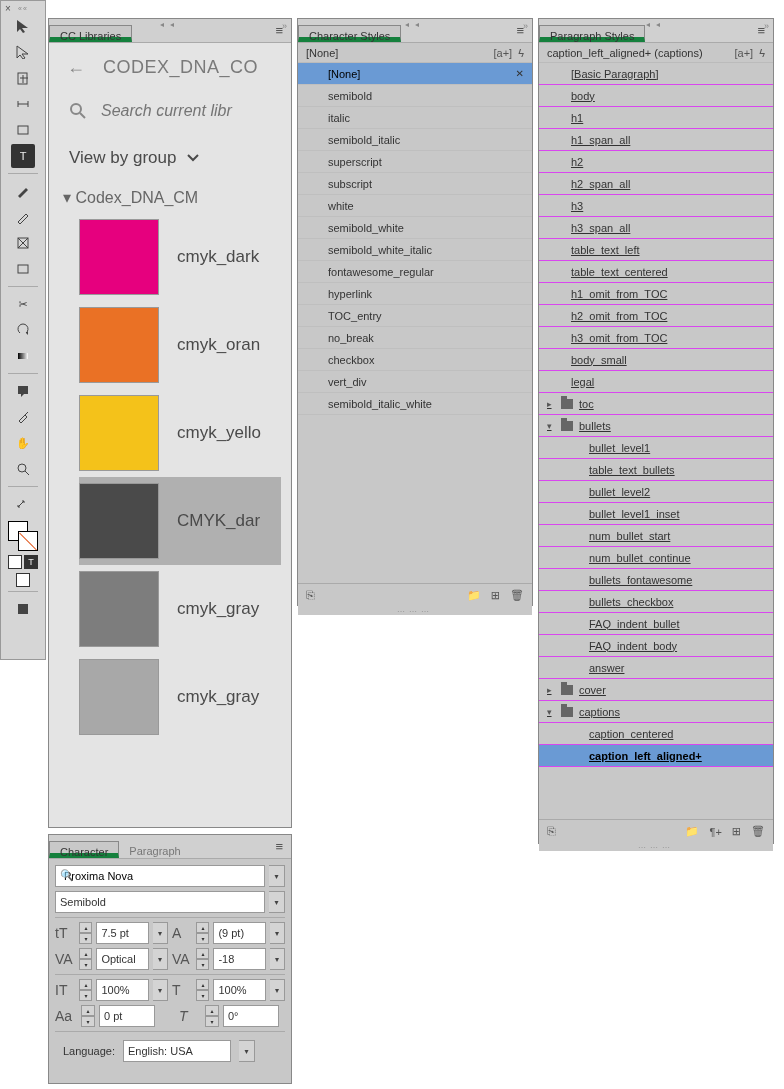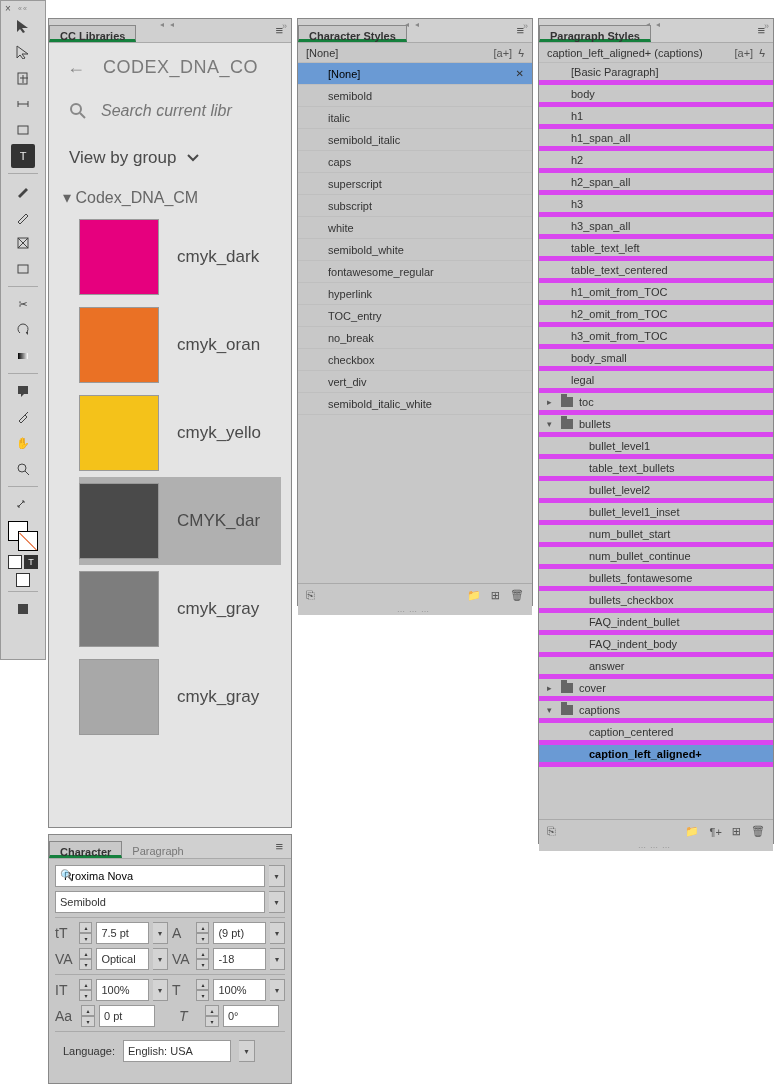--- a/index.html
+++ b/index.html
@@ -20,21 +20,21 @@
 .mini-fill { width: 14px; height: 14px; background: #fff; border: 1px solid #333; }
 .mini-t { width: 14px; height: 14px; background: #333; color: #eee; font-size: 9px; display: flex; align-items: center; justify-content: center; }
 .mini-solid { width: 14px; height: 14px; background: #fff; border: 1px solid #333; margin-top: 4px; }
 
 
 .panel { position: absolute; border: 1px solid #888; background: #c8c8c8; }
 .panel-head { display: flex; align-items: center; height: 24px; background: #d0d0d0; border-bottom: 1px solid #aaa; }
 .panel-grip { width: 100%; text-align: center; color: #888; font-size: 8px; letter-spacing: 6px; position: absolute; top: 1px; left: 0; pointer-events: none; }
 .panel-tabs { display: flex; height: 100%; padding-top: 6px; }
 .tab { padding: 4px 10px 2px 10px; background: #aaa; border: 1px solid #888; border-bottom: none; font-size: 11px; color: #333; position: relative; top: 0; }
-.tab.active { background: #c8c8c8; border-bottom: 3px solid #15803d; font-weight: bold; }
+.tab.active { background: #c8c8c8; border-bottom: 5px solid #15803d; font-weight: normal; }
 .tab.dim { background: #d0d0d0; color: #777; border: none; }
 .panel-menu { margin-left: auto; padding: 0 8px; font-size: 13px; color: #555; }
 .panel-close { position: absolute; right: 4px; top: 2px; font-size: 9px; color: #888; }
 .collapse { position: absolute; left: 6px; top: 12px; font-size: 9px; color: #555; }
 
 
 #cc { left: 48px; top: 18px; width: 244px; height: 810px; background: #e4e4e4; }
 #cc .body { padding: 14px 10px; background: #e4e4e4; height: calc(100% - 24px); overflow: hidden; }
 .cc-back-row { display: flex; align-items: center; margin-bottom: 24px; padding-left: 8px; }
 .cc-back { font-size: 18px; color: #888; margin-right: 18px; }
@@ -59,21 +59,21 @@
 .style-item { height: 22px; display: flex; align-items: center; padding-left: 30px; font-size: 11px; color: #333; border-bottom: 1px solid #bfbfbf; position: relative; }
 .style-item.sel { background: #6a9ad4; color: #000; }
 .style-item .x { position: absolute; right: 8px; font-size: 10px; color: #333; }
 .panel-foot { height: 24px; border-top: 1px solid #aaa; background: #c8c8c8; display: flex; align-items: center; padding: 0 8px; gap: 10px; color: #555; }
 .foot-spacer { flex: 1; }
 .resize-grip { height: 8px; text-align: center; color: #999; font-size: 8px; letter-spacing: 4px; background: #c8c8c8; }
 
 
 #pstyles { left: 538px; top: 18px; width: 236px; height: 826px; }
 #pstyles .list { height: 756px; overflow: auto; }
-.p-item { height: 22px; display: flex; align-items: center; font-size: 11px; color: #333; border-bottom: 5px solid #d946ef; }
+.p-item { height: 22px; display: flex; align-items: center; font-size: 11px; color: #333; border-bottom: 1px solid #d946ef; text-decoration: underline; }
 .p-item.lvl1 { padding-left: 32px; }
 .p-item.lvl2 { padding-left: 50px; }
 .p-item.grp { padding-left: 8px; }
 .p-item.sel { background: #6a9ad4; color: #000; font-weight: bold; }
 .disclose { display: inline-block; width: 12px; font-size: 9px; color: #555; margin-right: 2px; }
 .folder-icon { display: inline-block; width: 12px; height: 10px; background: #666; margin-right: 6px; position: relative; }
 .folder-icon::before { content: ""; position: absolute; left: 0; top: -3px; width: 6px; height: 3px; background: #666; }
 
 
 #char { left: 48px; top: 834px; width: 244px; height: 250px; }
@@ -291,25 +291,25 @@
     <span class="head-icons">
       <span>[a+]</span>
       <span>ϟ</span>
     </span>
   </div>
   <div class="list" id="chstyle-list">
       <div class="style-item sel">[None]<span class="x">✕</span></div>
       <div class="style-item">semibold</div>
       <div class="style-item">italic</div>
       <div class="style-item">semibold_italic</div>
-      <div class="style-item">caps</div>
       <div class="style-item">superscript</div>
       <div class="style-item">subscript</div>
       <div class="style-item">white</div>
       <div class="style-item">semibold_white</div>
+      <div class="style-item">semibold_white_italic</div>
       <div class="style-item">fontawesome_regular</div>
       <div class="style-item">hyperlink</div>
       <div class="style-item">TOC_entry</div>
       <div class="style-item">no_break</div>
       <div class="style-item">checkbox</div>
       <div class="style-item">vert_div</div>
       <div class="style-item">semibold_italic_white</div>
     </div>
   <div class="panel-foot">
     <span>⎘</span>

